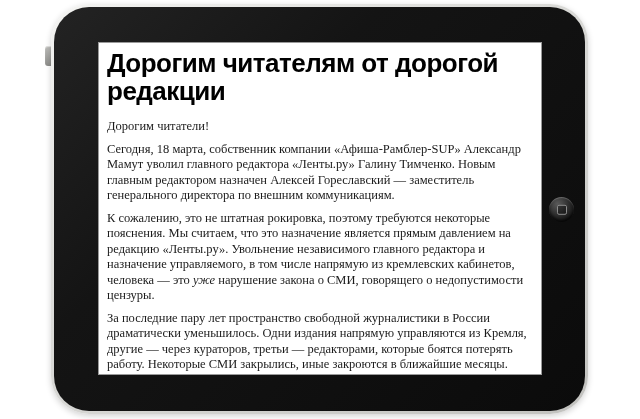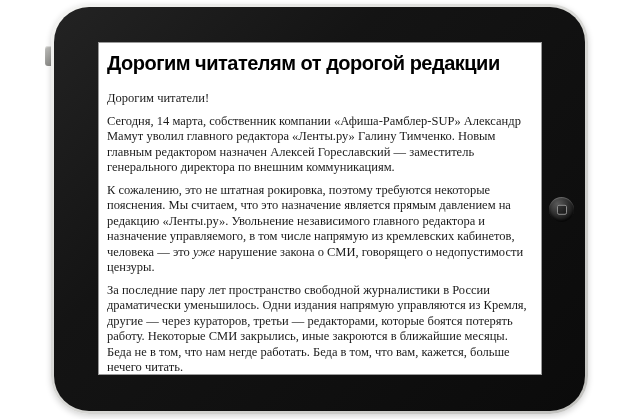--- a/index.html
+++ b/index.html
@@ -40,21 +40,21 @@
     box-sizing:content-box;
     overflow:hidden;
   }
   .screen-inner{
     padding:6px 8px 0 8px;
   }
   .article-title{
     margin:0 0 14px 0;
     font-family:"Liberation Sans",sans-serif;
     font-weight:bold;
-    font-size:20px;line-height:28px;
+    font-size:26px;line-height:28px;
     letter-spacing:-0.5px;
     color:var(--title-color,#000000);
   }
   .body-copy p{
     margin:0 0 7px 0;
     font-family:"Liberation Serif",serif;
     font-size:12.5px;line-height:15.5px;
     color:var(--body-color,#1b1b1b);
   }
   .body-copy em{font-style:italic;}
@@ -86,21 +86,21 @@
     <div class="bezel">
 
       <div class="screen">
         <div class="screen-inner">
 
           <h1 class="article-title">Дорогим читателям от дорогой редакции</h1>
 
           <div class="body-copy">
             <p>Дорогим читатели!</p>
 
-            <p>Сегодня, 14 марта, собственник компании «Афиша-Рамблер-SUP» Александр Мамут уволил главного редактора «Ленты.ру» Галину Тимченко. Новым главным редактором назначен Алексей Гореславский — заместитель генерального директора по внешним коммуникациям.</p>
+            <p>Сегодня, 18 марта, собственник компании «Афиша-Рамблер-SUP» Александр Мамут уволил главного редактора «Ленты.ру» Галину Тимченко. Новым главным редактором назначен Алексей Гореславский — заместитель генерального директора по внешним коммуникациям.</p>
 
             <p><span>К сожалению, это не штатная рокировка, поэтому требуются некоторые пояснения. Мы считаем, что это назначение является прямым давлением на редакцию «Ленты.ру». Увольнение независимого главного редактора и назначение управляемого, в том числе напрямую из кремлевских кабинетов, человека — это </span><em>уже</em><span> нарушение закона о СМИ, говорящего о недопустимости цензуры.</span></p>
 
             <p>За последние пару лет пространство свободной журналистики в России драматически уменьшилось. Одни издания напрямую управляются из Кремля, другие — через кураторов, третьи — редакторами, которые боятся потерять работу. Некоторые СМИ закрылись, иные закроются в ближайшие месяцы. Беда не в том, что нам негде работать. Беда в том, что вам, кажется, больше нечего читать.</p>
           </div>
 
         </div>
       </div>
 
       <div class="home-button">

